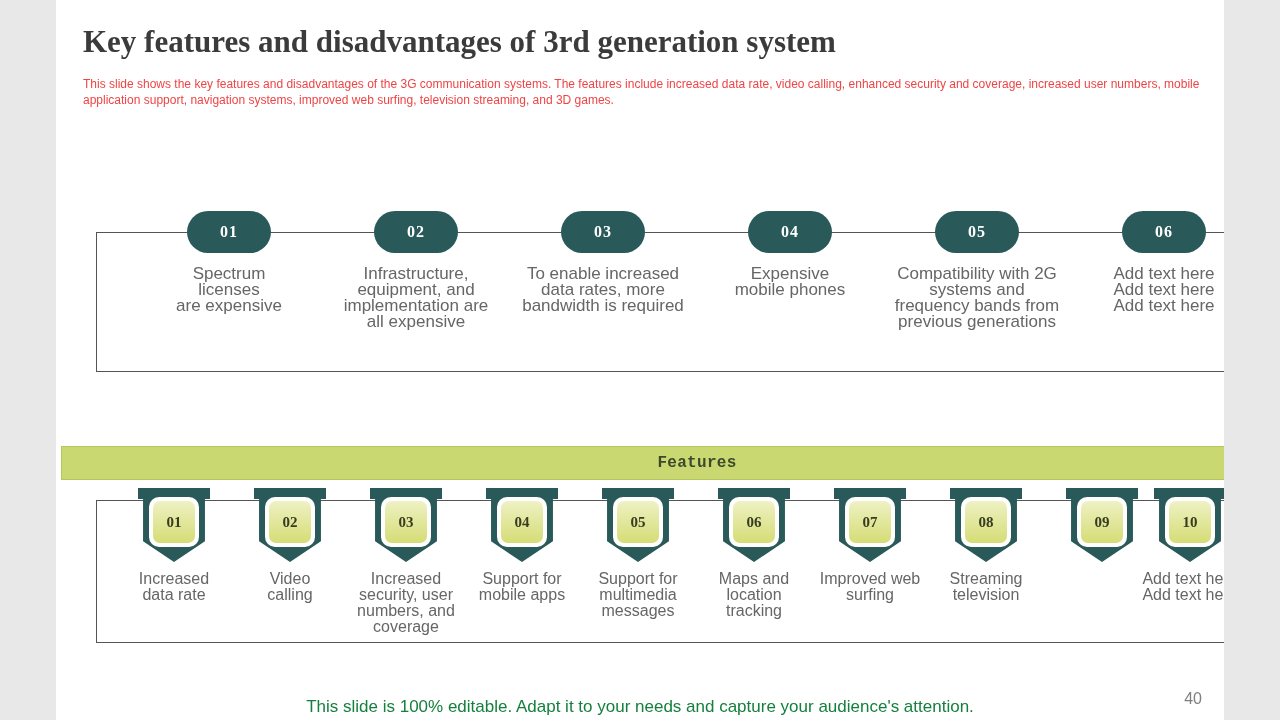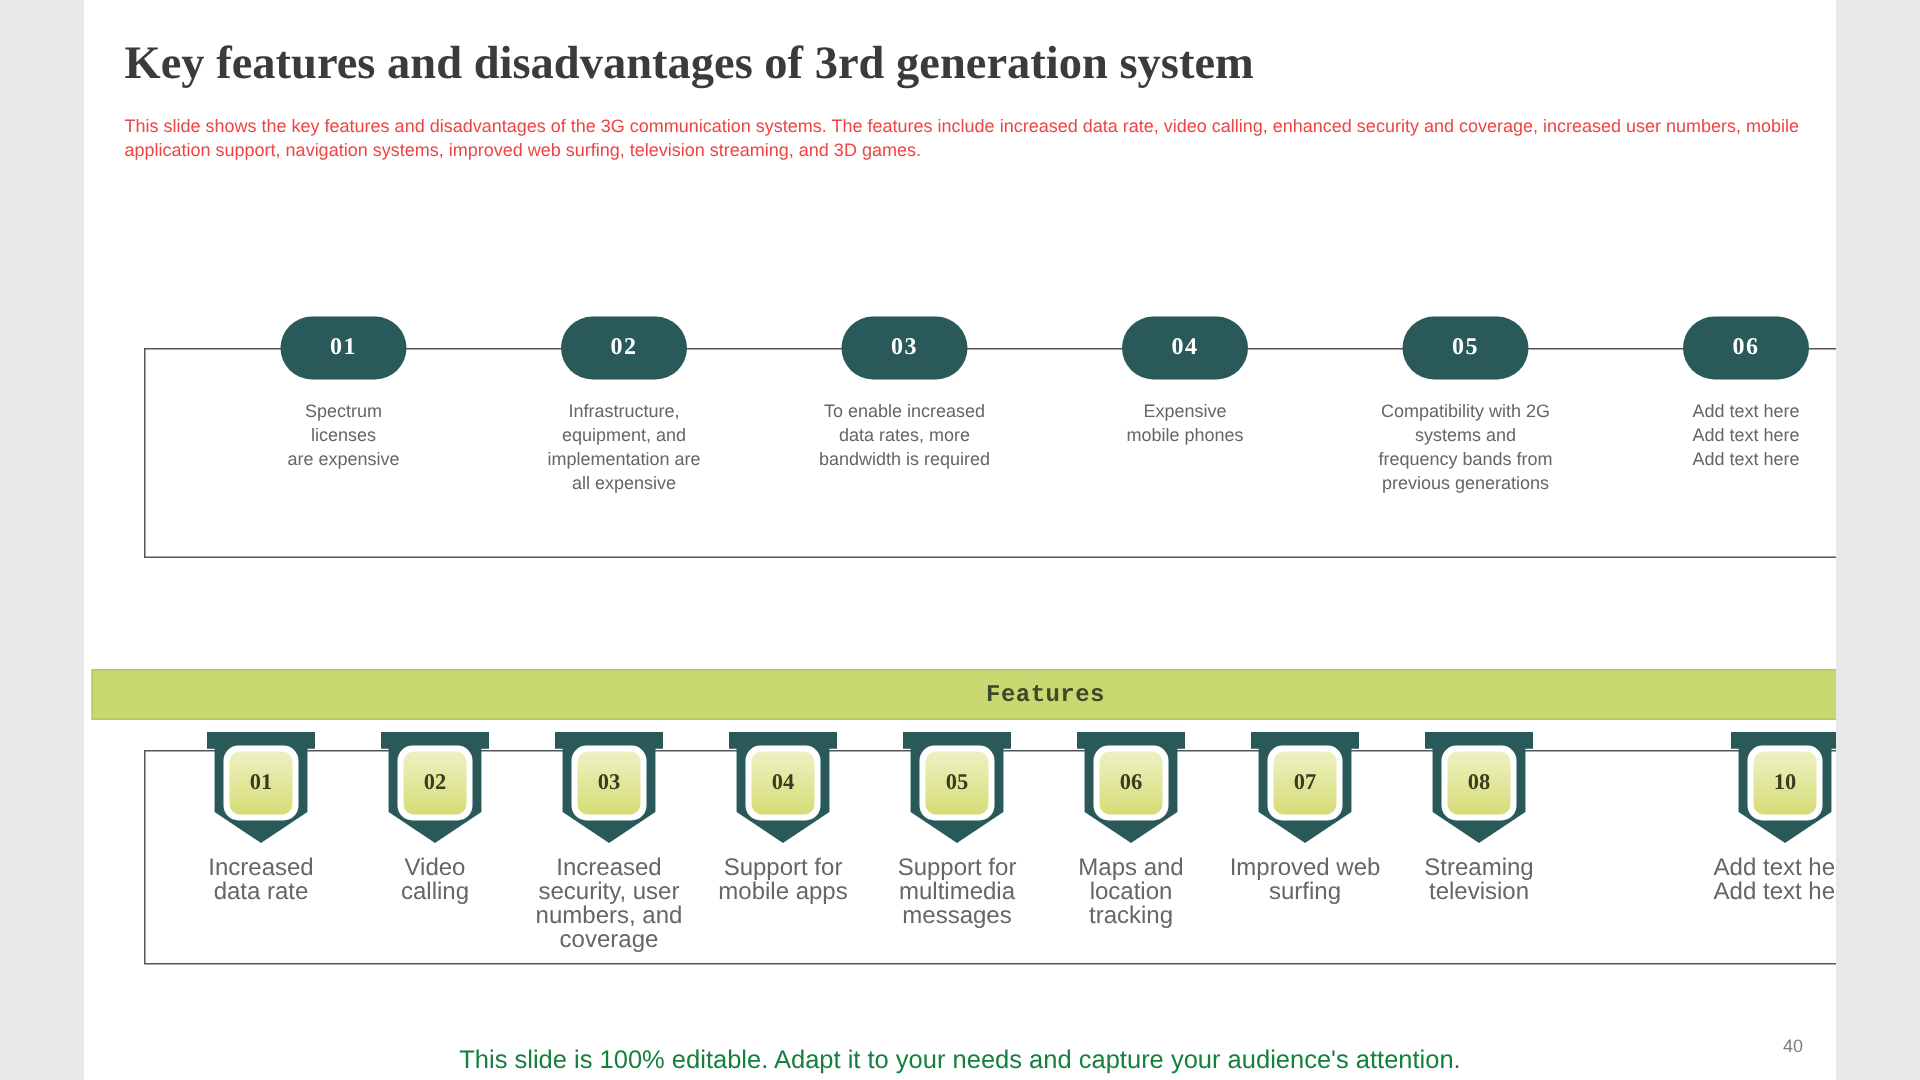--- a/index.html
+++ b/index.html
@@ -27,38 +27,38 @@
 
   .box { position:absolute; left:40px; width:1202px; border:1px solid #555555; background:#ffffff; }
   .box.disadv { top:232px; height:138px; }
   .box.feat { top:500px; height:141px; }
 
   
   .d-col { position:absolute; top:211px; width:186px; text-align:center; }
   .pill { width:84px; height:42px; margin:0 auto; background:var(--teal); border-radius:21px;
     color:#ffffff; font-family:"Liberation Serif", serif; font-weight:bold; font-size:16px;
     line-height:42px; letter-spacing:1px; }
-  .d-text { margin-top:13px; font-size:12px; line-height:16px; color:#666666; white-space:pre-line; }
+  .d-text { margin-top:13px; font-size:17px; line-height:16px; color:#666666; white-space:pre-line; }
 
   
   .f-col { position:absolute; top:488px; width:116px; text-align:center; }
   .ribbon { position:relative; width:72px; height:74px; margin:0 auto; }
   .ribbon-shape { position:absolute; left:0; top:0; width:72px; height:74px; background:var(--teal);
     clip-path:polygon(0 0,100% 0,100% 15%,93% 15%,93% 72%,50% 100%,7% 72%,7% 15%,0 15%); }
   .num-white { position:absolute; left:11px; top:9px; width:50px; height:50px;
     background:#ffffff; border-radius:10px; }
   .num-green { position:absolute; left:4px; top:4px; right:4px; bottom:4px; border-radius:7px;
     background:linear-gradient(to bottom, var(--badge-green-light), var(--badge-green-dark));
     font-family:"Liberation Serif", serif; font-weight:bold; font-size:15px; line-height:42px;
     color:#393d20; text-align:center; }
   .f-text { margin-top:9px; font-size:16px; line-height:16px; color:#666666; white-space:pre-line; }
 
   .footer-note { position:absolute; left:0; right:0; top:697px; text-align:center;
     font-size:17px; color:#15803d; }
-  .page-number { position:absolute; right:22px; top:690px; font-size:12px; color:#7f7f7f; }
+  .page-number { position:absolute; right:22px; top:690px; font-size:16px; color:#7f7f7f; }
 </style>
 </head>
 <body>
 
 <div class="slide">
 
   <div class="deco-circle"></div>
   <div class="deco-ring"></div>
 
   <div class="title">Key features and disadvantages of 3rd generation system</div>
@@ -186,20 +186,26 @@
     <div class="ribbon">
       <div class="ribbon-shape"></div>
       <div class="num-white">
         <div class="num-green">08</div>
       </div>
     </div>
     <div class="f-text">Streaming
 television</div>
   </div>
   <div class="f-col" style="left:988px">
+    <div class="ribbon">
+      <div class="ribbon-shape"></div>
+      <div class="num-white">
+        <div class="num-green">09</div>
+      </div>
+    </div>
   </div>
   <div class="f-col" style="left:1076px">
     <div class="ribbon">
       <div class="ribbon-shape"></div>
       <div class="num-white">
         <div class="num-green">10</div>
       </div>
     </div>
     <div class="f-text">Add text here
 Add text here</div>

